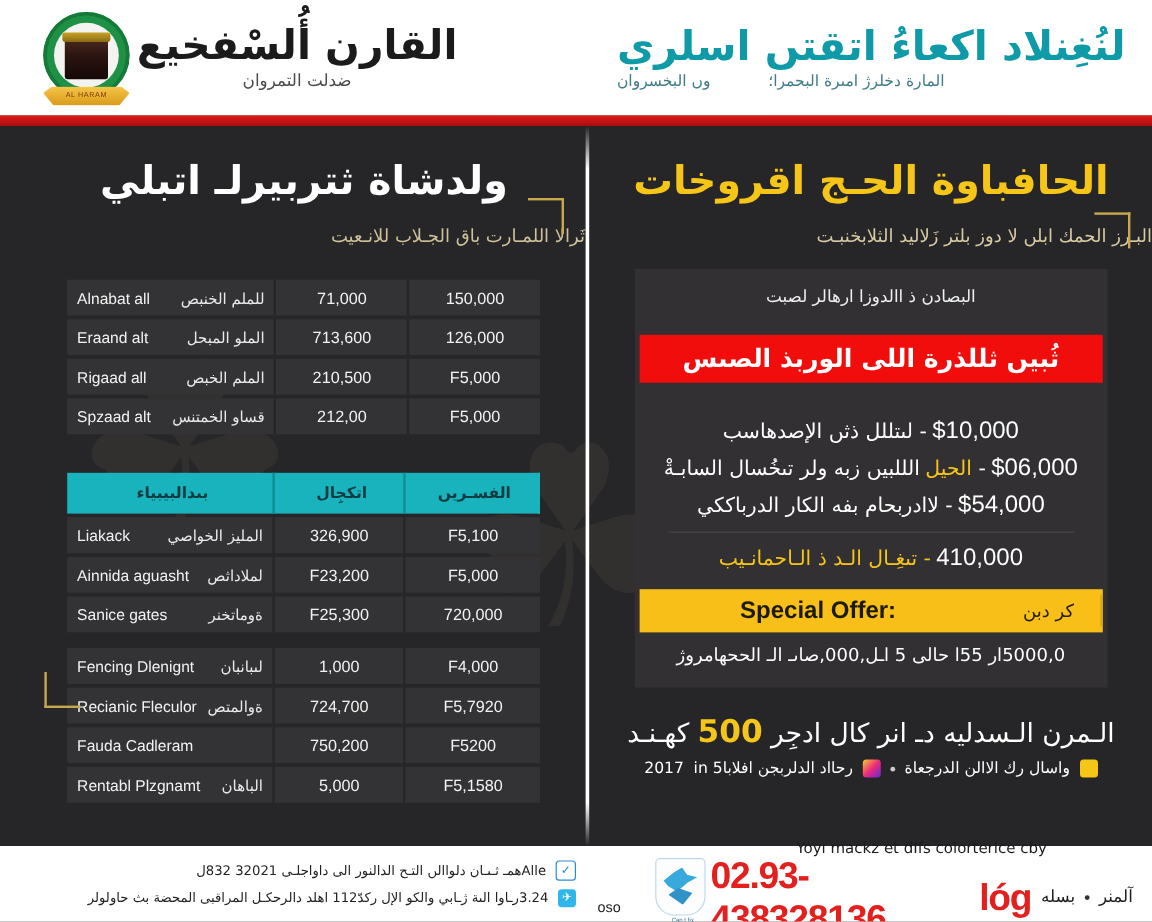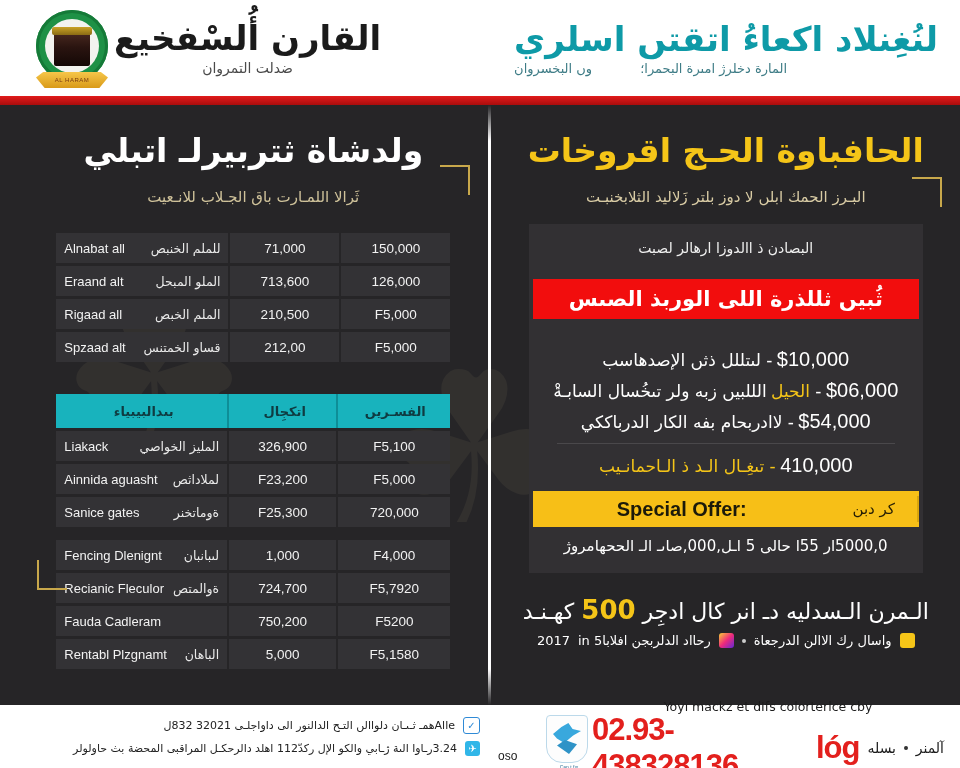--- a/index.html
+++ b/index.html
@@ -69,21 +69,21 @@
   .col-left{position:relative;width:478px;padding:0;z-index:2;margin-left:19px;}
   .divider{width:4px;background:linear-gradient(to bottom,rgba(255,255,255,0) 0%,#ffffff 6%,#ffffff 94%,rgba(255,255,255,0) 100%);z-index:3;}
   .col-right{position:relative;width:478px;z-index:2;}
 
   .title-ar{
     direction:rtl;text-align:center;font-family:"DejaVu Sans",sans-serif;
     font-weight:bold;font-size:33px;color:#ffffff;margin-top:26px;letter-spacing:-1px;
   }
   .col-right .title-ar{color:#f5c518;}
   .subtitle-ar{
-    direction:rtl;text-align:center;font-family:"DejaVu Sans",sans-serif;
+    direction:rtl;font-family:"DejaVu Sans",sans-serif;
     font-size:15px;color:#cfc29a;margin-top:18px;
   }
   .col-right .subtitle-ar{color:#d8cba4;}
 
   
   .bracket{position:absolute;width:28px;height:28px;z-index:4;}
   .bracket.tr{border-top:2px solid #c8a84b;border-right:2px solid #c8a84b;}
   .bracket.bl{border-bottom:2px solid #c8a84b;border-left:2px solid #c8a84b;}
 
   

